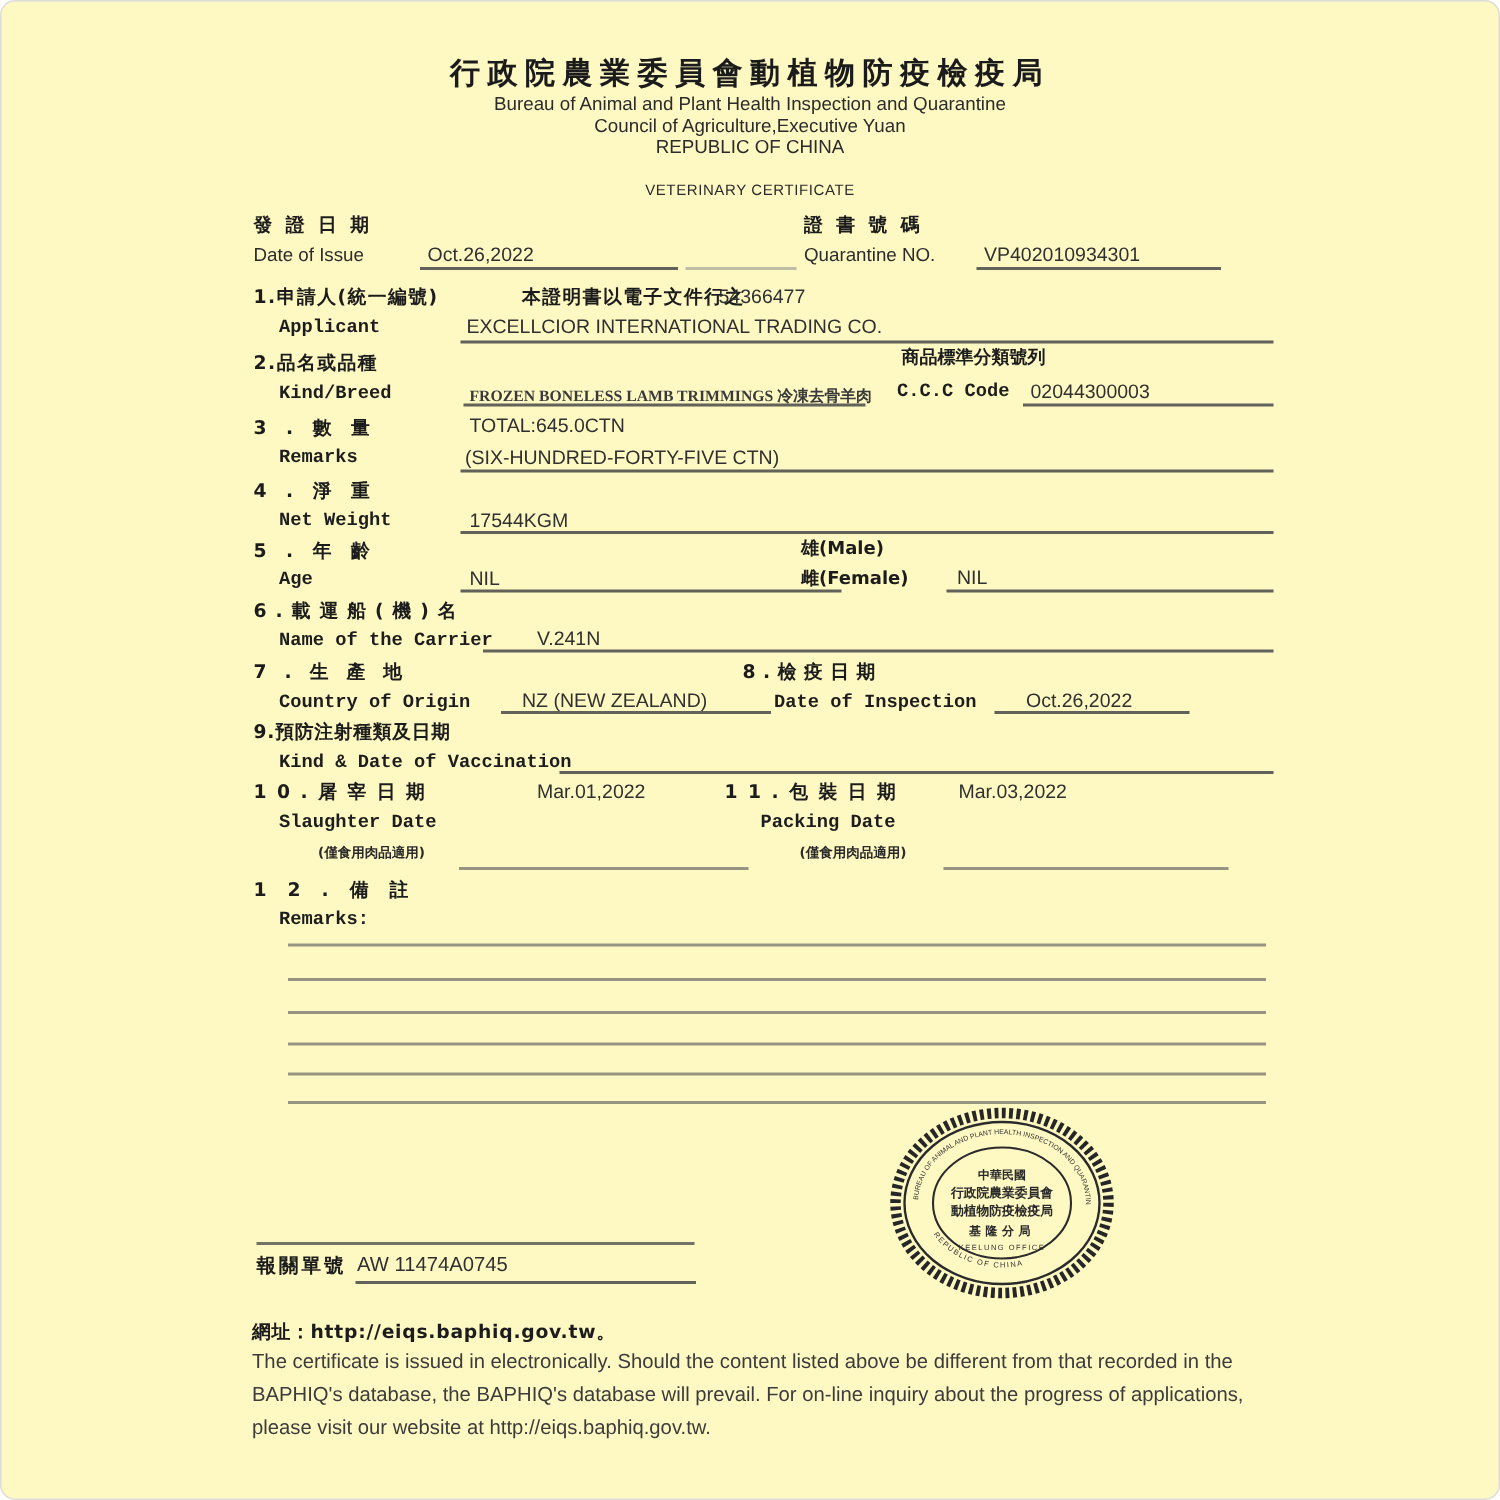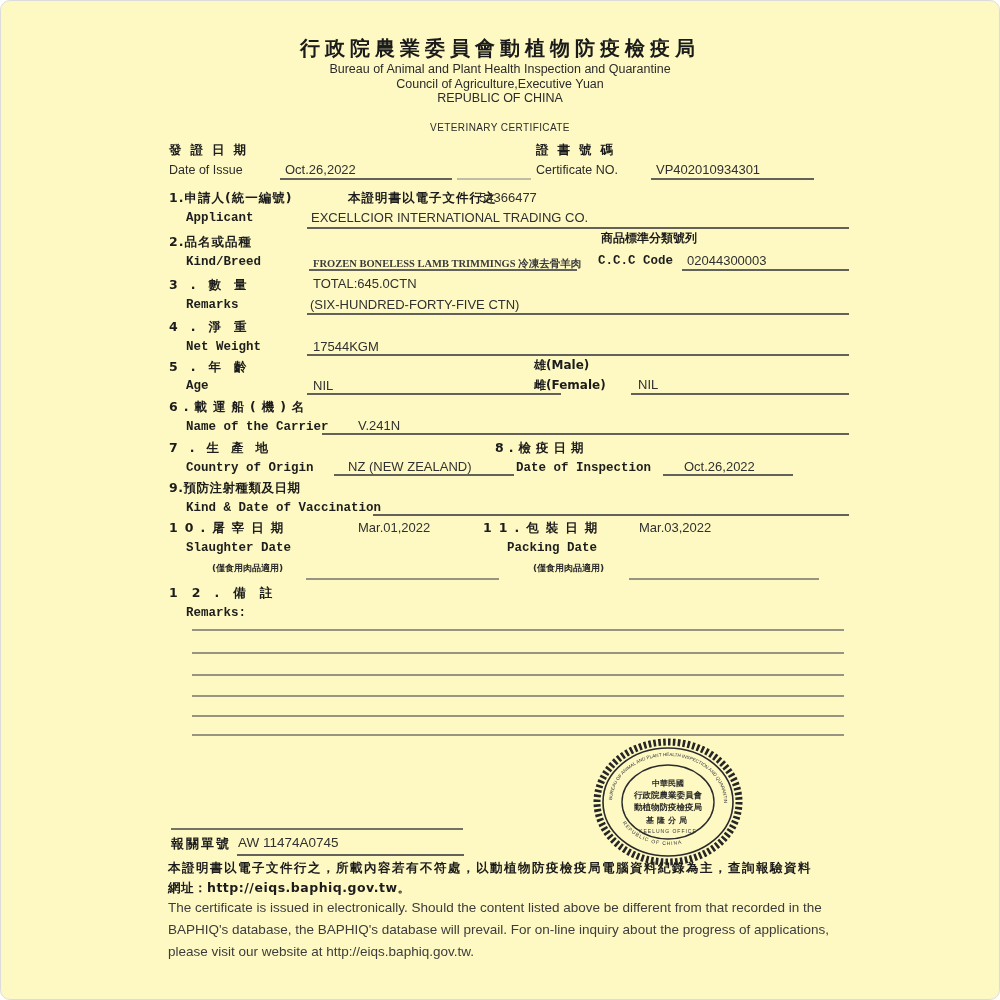--- a/index.html
+++ b/index.html
@@ -32,21 +32,21 @@
 
   <div>
     <div class="abs zh" style="top:141px;left:168px;letter-spacing:9px;">發證日期</div>
     <div class="abs sansl" style="top:162px;left:168px;">Date of Issue</div>
     <div class="abs val" style="top:161px;left:284px;">Oct.26,2022</div>
     <div class="ul" style="top:177px;left:279px;width:172px;"></div>
     <div class="ul-light" style="top:177px;left:456px;width:74px;"></div>
   </div>
   <div>
     <div class="abs zh" style="top:141px;left:535px;letter-spacing:9px;">證書號碼</div>
-    <div class="abs sansl" style="top:162px;left:535px;">Certificate NO.</div>
+    <div class="abs sansl" style="top:162px;left:535px;">Quarantine NO.</div>
     <div class="abs val" style="top:161px;left:655px;">VP402010934301</div>
     <div class="ul" style="top:177px;left:650px;width:163px;"></div>
   </div>
 
   <div>
     <div class="abs zh" style="top:189px;left:168px;letter-spacing:1px;">1.申請人(統一編號)</div>
     <div class="abs zh" style="top:189px;left:347px;letter-spacing:1px;">本證明書以電子文件行之</div>
     <div class="abs val" style="top:189px;left:478px;">54366477</div>
     <div class="abs mono" style="top:210px;left:185px;">Applicant</div>
     <div class="abs val" style="top:209px;left:310px;">EXCELLCIOR INTERNATIONAL TRADING CO.</div>
@@ -165,17 +165,16 @@
     <text x="79" y="99" text-anchor="middle" font-family="Liberation Sans, sans-serif" font-size="5" letter-spacing="1" fill="#333">KEELUNG OFFICE</text>
   </svg>
 
   <div>
     <div class="rline" style="top:827px;left:170px;width:292px;background:rgba(80,80,80,.8);"></div>
     <div class="abs zh" style="top:834px;left:170px;font-size:13px;letter-spacing:2px;">報關單號</div>
     <div class="abs val" style="top:834px;left:237px;font-size:13.5px;">AW 11474A0745</div>
     <div class="ul" style="top:853px;left:236px;width:227px;"></div>
   </div>
 
-  <div class="abs zh" style="top:859px;left:167px;font-size:12.5px;letter-spacing:1.5px;">本證明書以電子文件行之，所載內容若有不符處，以動植物防疫檢疫局電腦資料紀錄為主，查詢報驗資料</div>
   <div class="abs zh" style="top:879px;left:167px;font-size:12.5px;letter-spacing:.5px;">網址：http://eiqs.baphiq.gov.tw。</div>
   <div class="abs foot-en" style="top:896px;left:167px;width:696px;">The certificate is issued in electronically. Should the content listed above be different from that recorded in the BAPHIQ's database, the BAPHIQ's database will prevail. For on-line inquiry about the progress of applications, please visit our website at http://eiqs.baphiq.gov.tw.</div>
 
 </div>
 
 </body></html>

